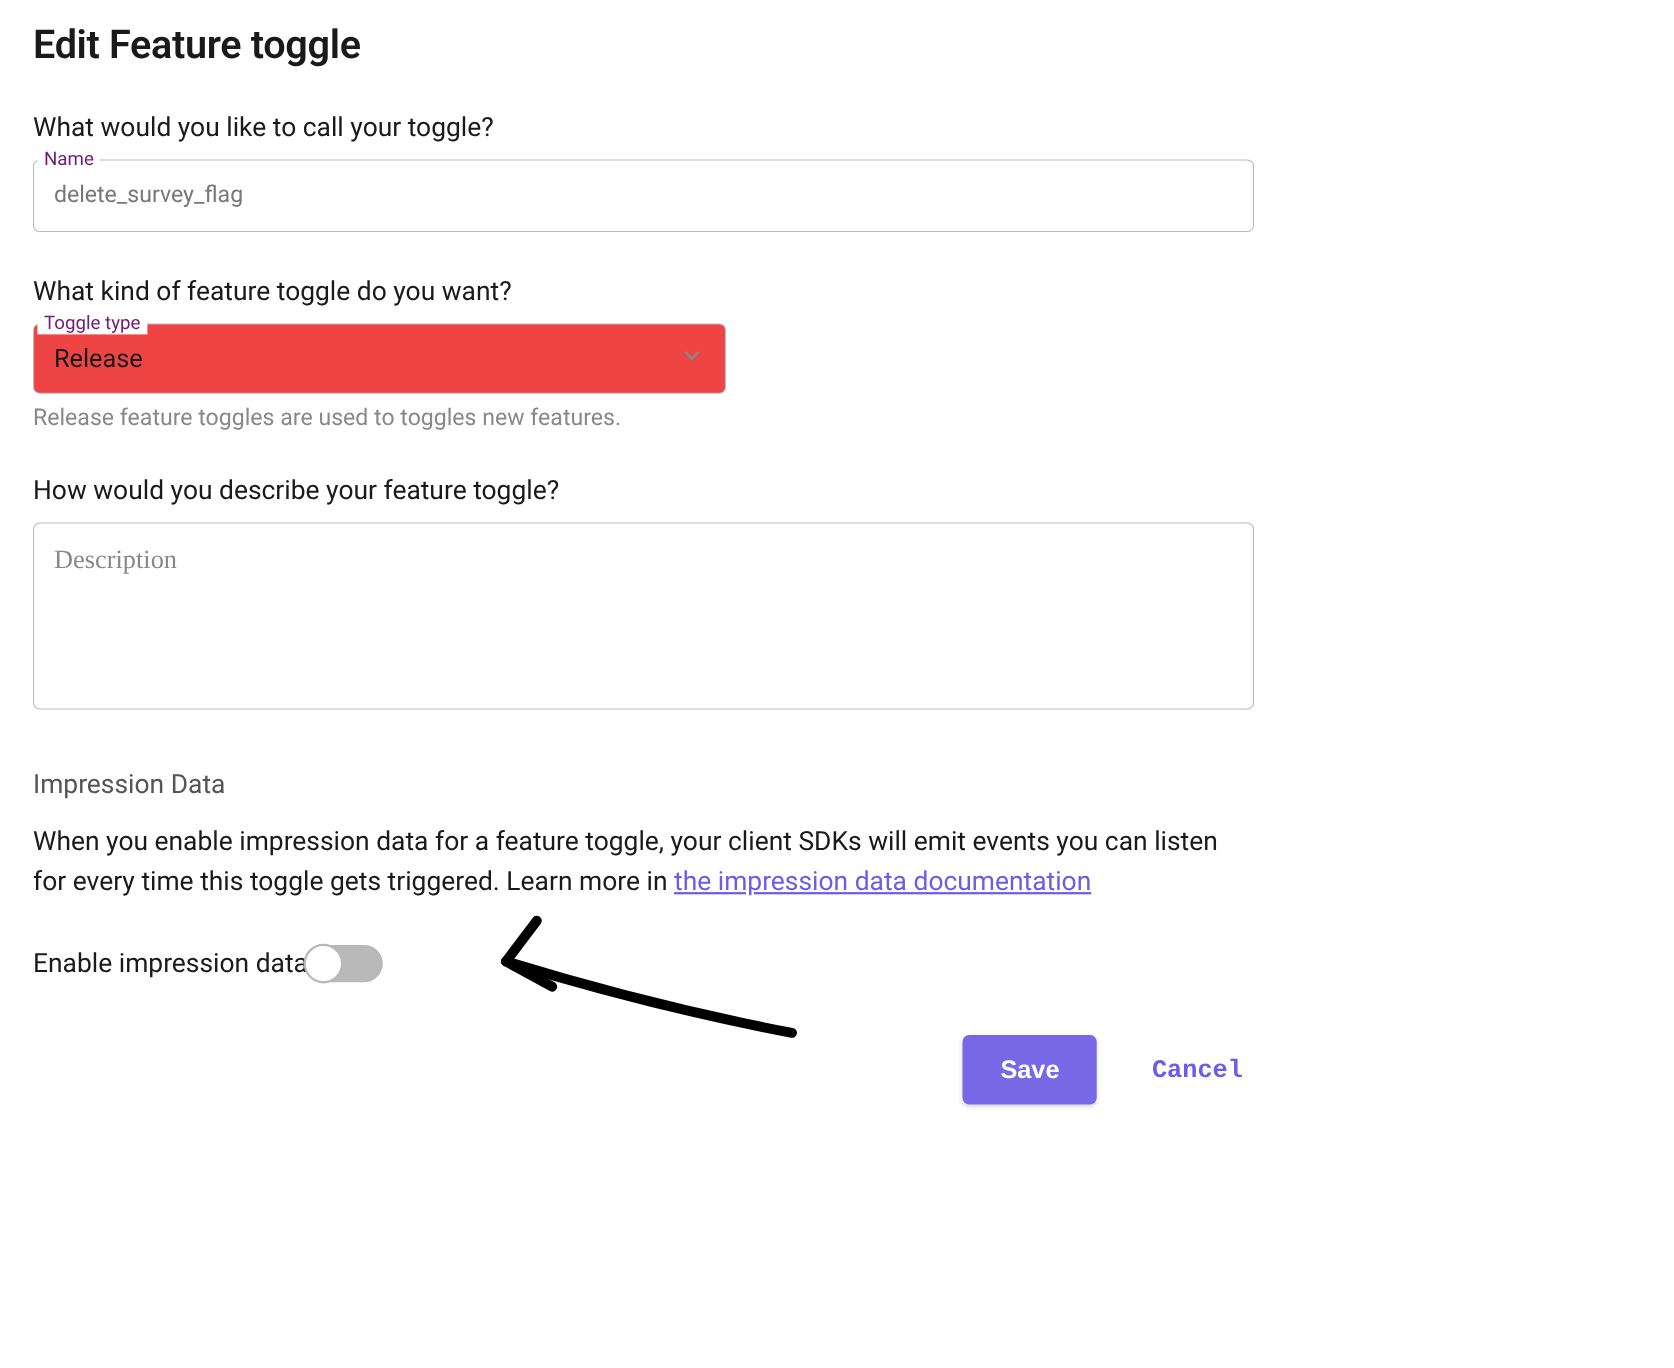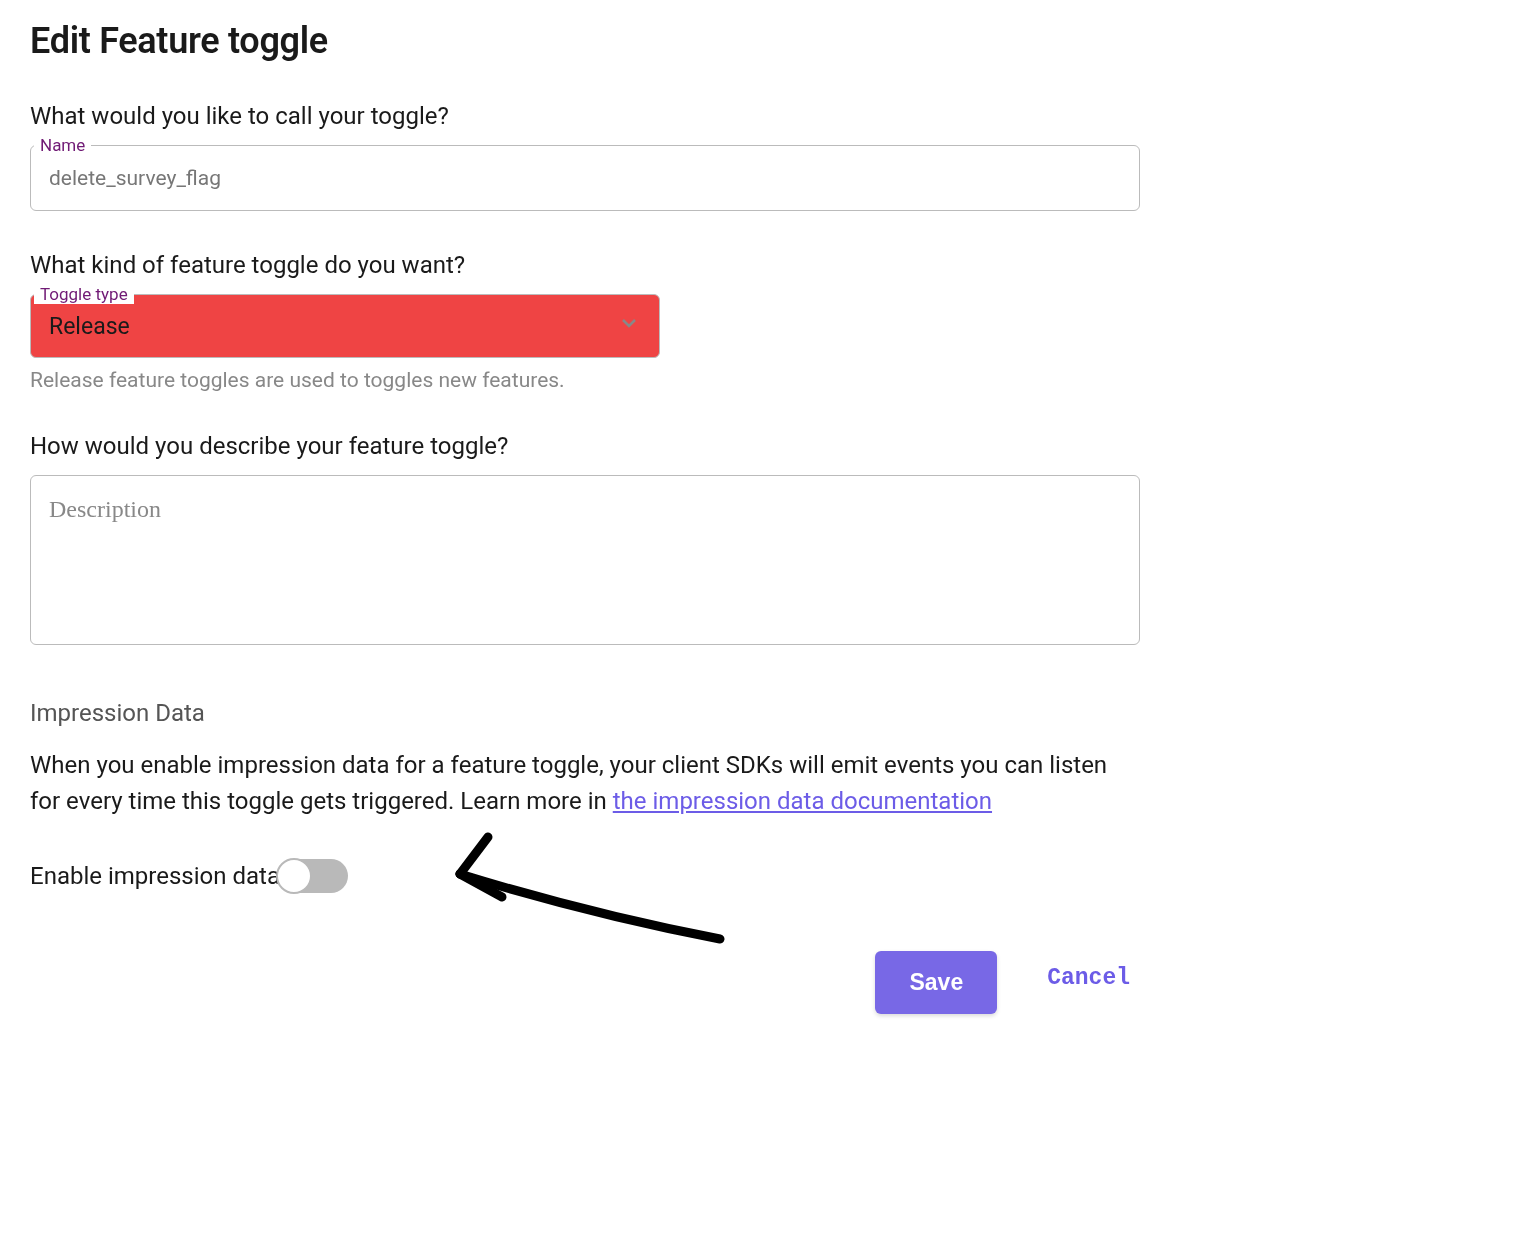--- a/index.html
+++ b/index.html
@@ -152,21 +152,20 @@
     .btn-primary {
       background: #7868e6;
       color: #fff;
       border: none;
       border-radius: 6px;
       padding: 18px 34px;
       font-size: 23px;
       font-weight: 600;
       cursor: pointer;
       box-shadow: 0 2px 4px rgba(0,0,0,0.15);
-      margin-top: 10px;
     }
     .btn-text {
       background: none;
       color: #6c5ce7;
       border: none;
       font-size: 23px;
       font-weight: 600;
       cursor: pointer;
       font-family: Liberation Mono, monospace;
     }

